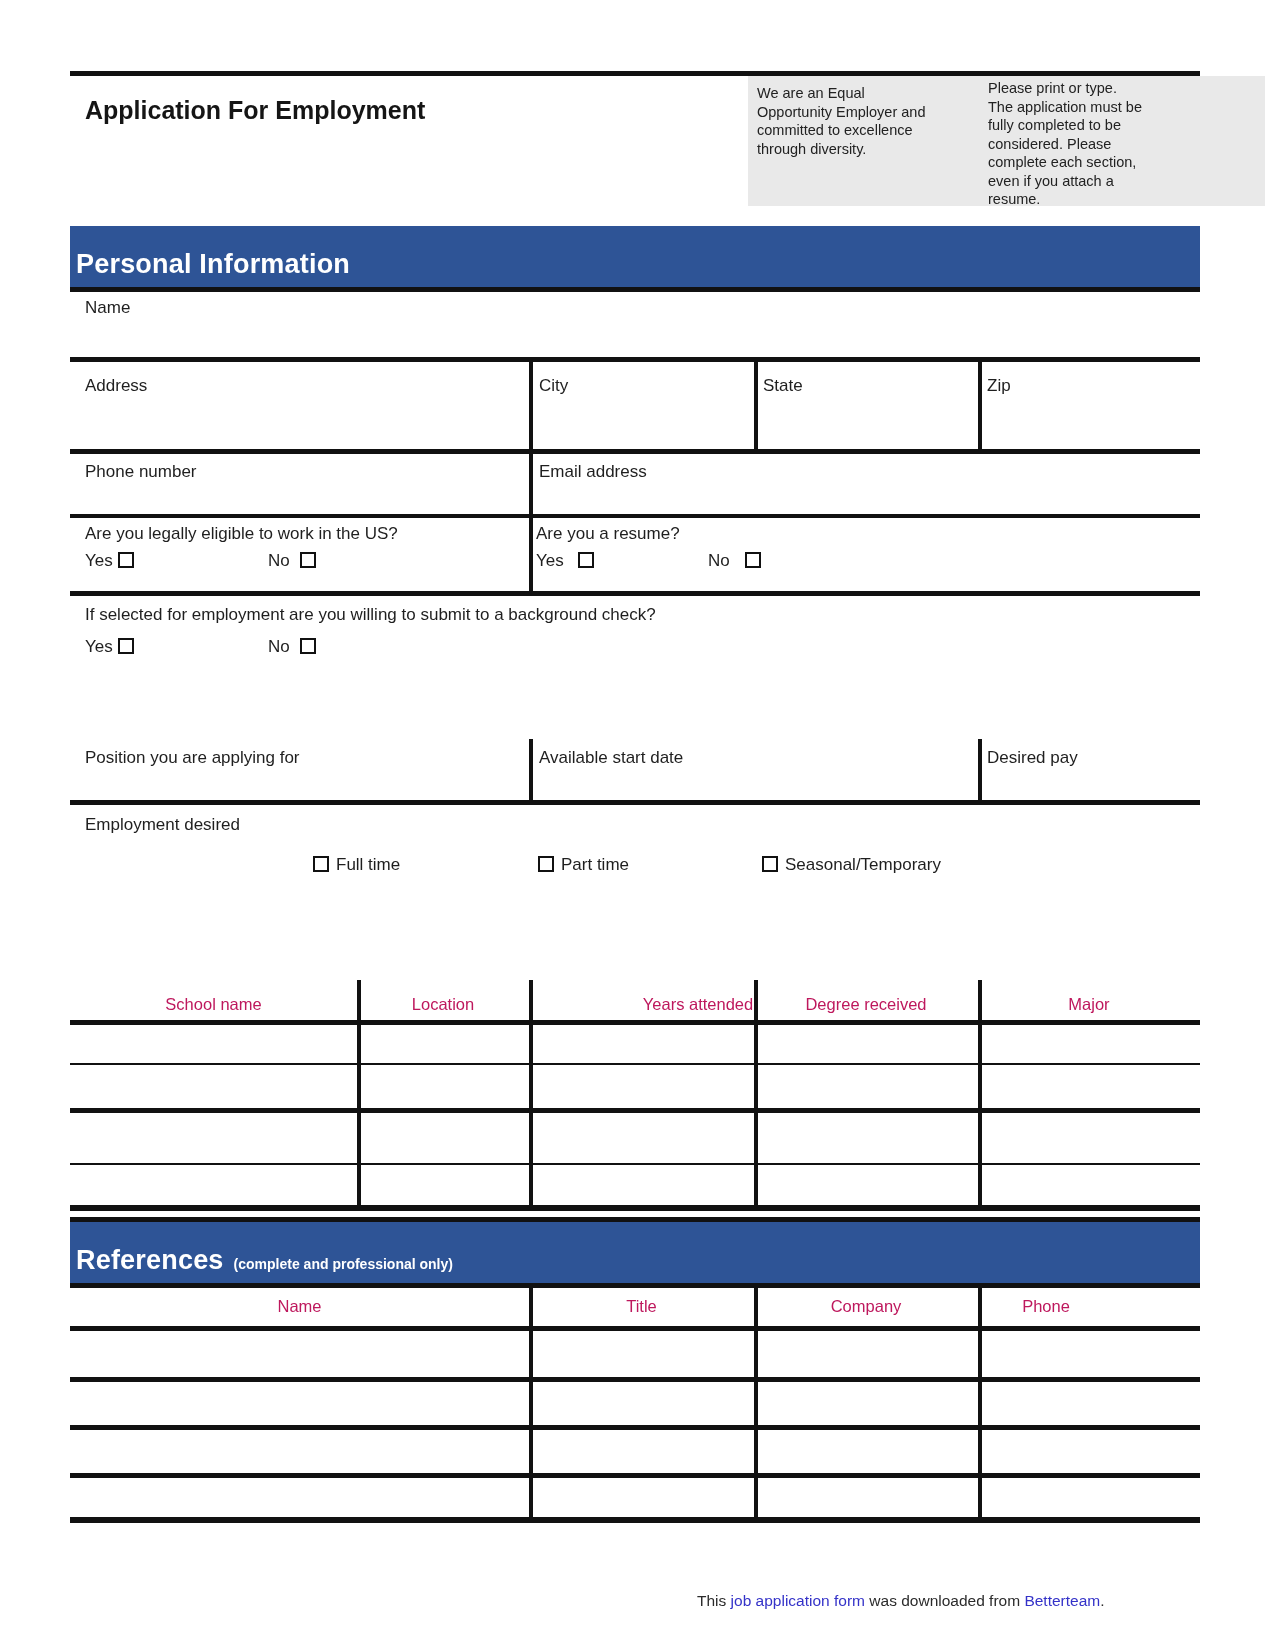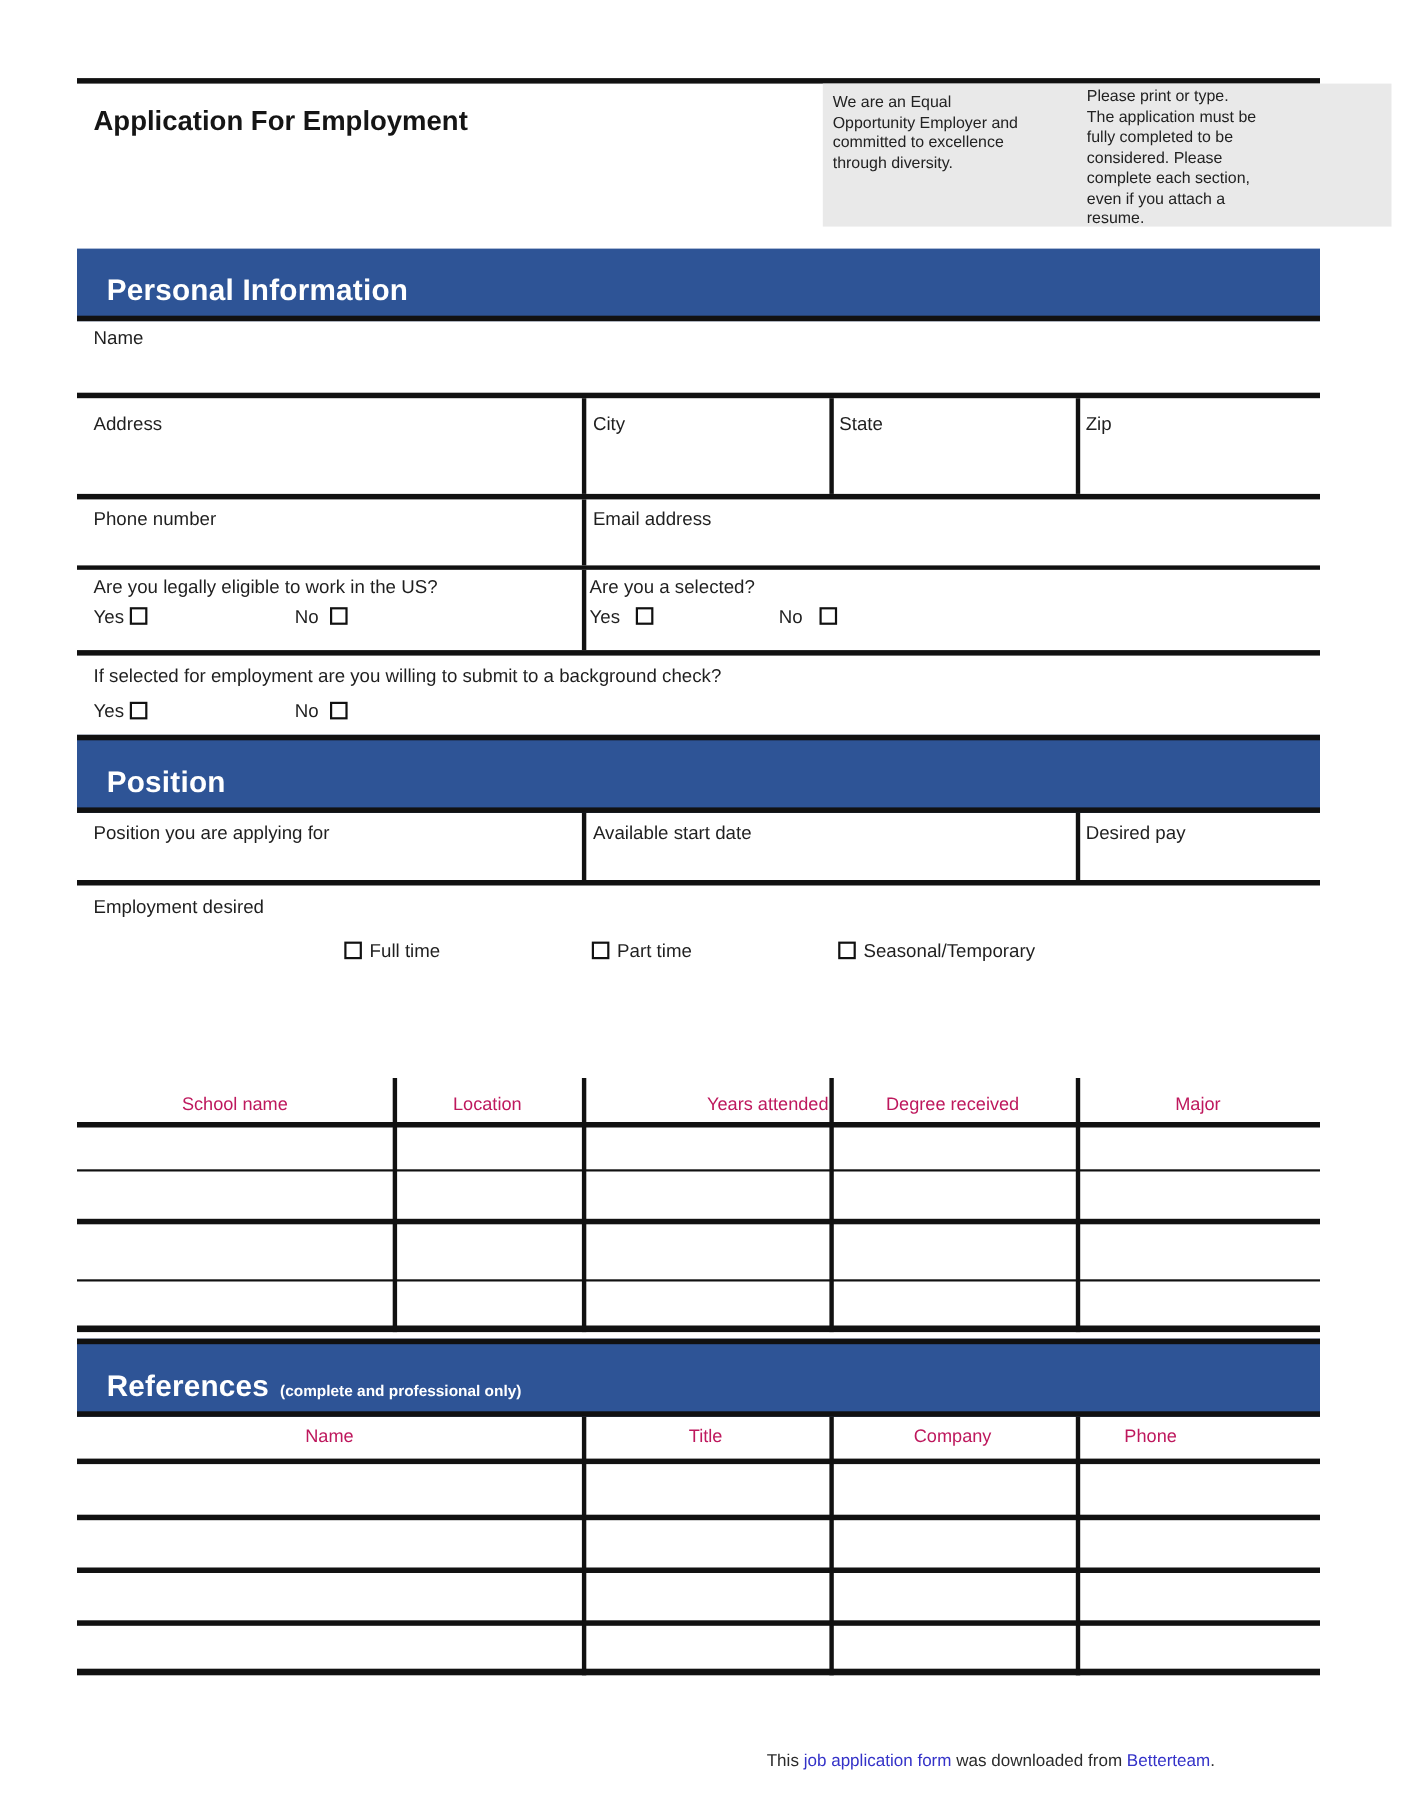--- a/index.html
+++ b/index.html
@@ -6,21 +6,21 @@
   #page{
     position:relative;width:1275px;height:1650px;background:#ffffff;
     font-family:"Liberation Sans","DejaVu Sans",sans-serif;color:#1f1f1f;overflow:hidden;
   }
   .hline{position:absolute;left:70px;width:1130px;background:#111;}
   .vline{position:absolute;width:4px;background:#111;}
   .lbl{position:absolute;font-size:17px;line-height:20px;color:#1f1f1f;white-space:nowrap;}
   .bar{
     position:absolute;left:70px;width:1130px;box-sizing:border-box;
     background:var(--blue,#2e5496);color:#ffffff;
-    display:flex;align-items:flex-end;padding:0 0 7px 27px;
+    display:flex;align-items:flex-end;padding:0 0 7px 6px;
     border-bottom:5px solid #111;
   }
   .bar .bar-title{font-size:27px;font-weight:bold;letter-spacing:.2px;}
   .bar .bar-sub{font-size:14px;font-weight:bold;margin-left:10px;margin-bottom:4px;}
   .bar.topline{border-top:5px solid #111;}
   .cb{
     position:absolute;width:16px;height:16px;box-sizing:border-box;
     border:2px solid #111;background:#fff;
   }
   .notice{
@@ -75,43 +75,40 @@
   <div class="hline" style="top:449px;height:5px;"></div>
 
   <div class="vline" style="left:529px;top:454px;height:60px;"></div>
   <div class="lbl" style="left:85px;top:462px;">Phone number</div>
   <div class="lbl" style="left:539px;top:462px;">Email address</div>
 
   <div class="hline" style="top:514px;height:4px;"></div>
 
   <div class="vline" style="left:529px;top:518px;height:73px;"></div>
   <div class="lbl" style="left:85px;top:524px;">Are you legally eligible to work in the US?</div>
-  <div class="lbl" style="left:536px;top:524px;">Are you a selected?</div>
+  <div class="lbl" style="left:536px;top:524px;">Are you a resume?</div>
 
   <div class="lbl" style="left:85px;top:551px;">Yes</div>
   <div class="cb" style="left:118px;top:552px;"></div>
   <div class="lbl" style="left:268px;top:551px;">No</div>
   <div class="cb" style="left:300px;top:552px;"></div>
 
   <div class="lbl" style="left:536px;top:551px;">Yes</div>
   <div class="cb" style="left:578px;top:552px;"></div>
   <div class="lbl" style="left:708px;top:551px;">No</div>
   <div class="cb" style="left:745px;top:552px;"></div>
 
   <div class="hline" style="top:591px;height:5px;"></div>
 
   <div class="lbl" style="left:85px;top:605px;">If selected for employment are you willing to submit to a background check?</div>
   <div class="lbl" style="left:85px;top:637px;">Yes</div>
   <div class="cb" style="left:118px;top:638px;"></div>
   <div class="lbl" style="left:268px;top:637px;">No</div>
   <div class="cb" style="left:300px;top:638px;"></div>
 
-  <div class="bar topline" style="top:668px;height:71px;">
-    <span class="bar-title">Position</span>
-  </div>
 
   <div class="vline" style="left:529px;top:739px;height:61px;"></div>
   <div class="vline" style="left:978px;top:739px;height:61px;"></div>
   <div class="lbl" style="left:85px;top:748px;">Position you are applying for</div>
   <div class="lbl" style="left:539px;top:748px;">Available start date</div>
   <div class="lbl" style="left:987px;top:748px;">Desired pay</div>
 
   <div class="hline" style="top:800px;height:5px;"></div>
 
   <div class="lbl" style="left:85px;top:815px;">Employment desired</div>

